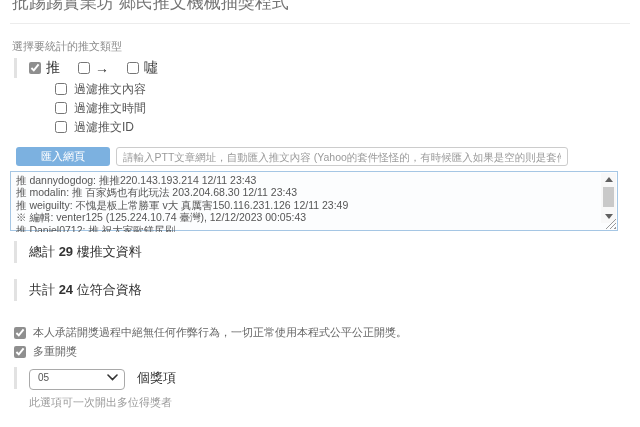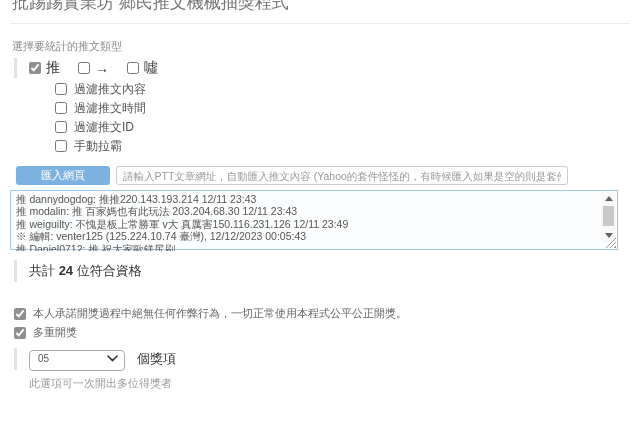--- a/index.html
+++ b/index.html
@@ -108,24 +108,20 @@
       <span>過濾推文內容</span>
     </label>
     <label class="filter-row">
       <input type="checkbox" style="">
       <span>過濾推文時間</span>
     </label>
     <label class="filter-row">
       <input type="checkbox" style="">
       <span>過濾推文ID</span>
     </label>
-    <label class="filter-row">
-      <input type="checkbox" style="">
-      <span>手動拉霸</span>
-    </label>
   </div>
 
   <div class="import-row">
     <button class="btn-blue">匯入網頁</button>
     <input class="url-input" type="text" placeholder="請輸入PTT文章網址，自動匯入推文內容 (Yahoo的套件怪怪的，有時候匯入如果是空的則是套件失敗，請改用手動複製貼上，歹勢orz)" value="" style="">
   </div>
 
   <div class="push-box">
     <textarea class="push-text" spellcheck="false" style="">推 dannydogdog: 推推220.143.193.214 12/11 23:43
 推 modalin: 推 百家媽也有此玩法 203.204.68.30 12/11 23:43
@@ -138,21 +134,24 @@
         </div>
       <div class="sb-thumb"></div>
       <div class="sb-btn sb-down">
           <div class="tri-down"></div>
         </div>
     </div>
     <div class="resize-grip"></div>
   </div>
 
   <div class="stat-block">
-    <div class="indent-block" style="margin-top:8px;">
+    <div class="indent-block">
+      <div class="stat-row"><span>總計 </span><b>29</b><span> 樓推文資料</span></div>
+    </div>
+    <div class="indent-block" style="margin-top:16px;">
       <div class="stat-row"><span>共計 </span><b>24</b><span> 位符合資格</span></div>
     </div>
   </div>
 
   <label class="agree-row agree-first">
     <input type="checkbox" checked="" style="">
     <span>本人承諾開獎過程中絕無任何作弊行為，一切正常使用本程式公平公正開獎。</span>
   </label>
 
   <label class="agree-row">

